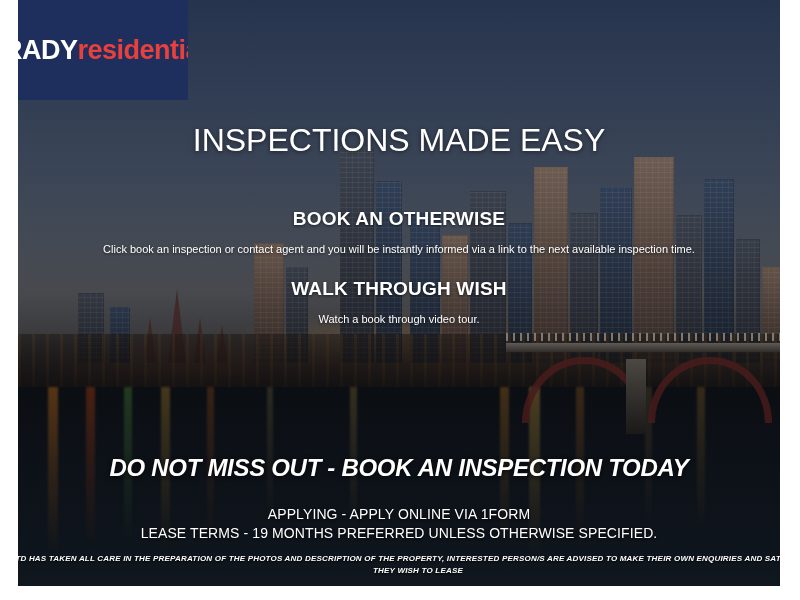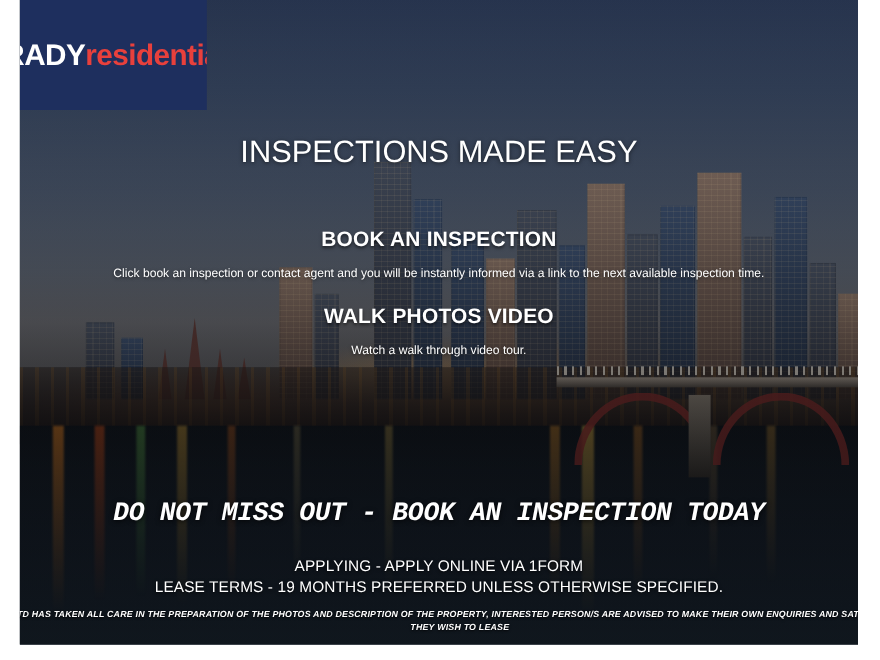--- a/index.html
+++ b/index.html
@@ -192,21 +192,21 @@
     position: absolute;
     left: 0; top: 0; right: 0; bottom: 0;
     text-align: center;
     color: #ffffff;
   }
 
   .headline {
     position: absolute;
     left: 0; right: 0;
     top: 122px;
-    font-size: 28px;
+    font-size: 32px;
     font-weight: 300;
     letter-spacing: 0px;
     text-shadow: 0 1px 4px rgba(0,0,0,.55);
     white-space: nowrap;
   }
 
   .section { position: absolute; left: 0; right: 0; }
   .section-title {
     font-size: 19px;
     font-weight: bold;
@@ -240,21 +240,20 @@
 
   .cta {
     position: absolute; left: 0; right: 0;
     top: 454px;
     font-size: 24px;
     font-style: italic;
     font-weight: bold;
     letter-spacing: -0.3px;
     text-shadow: 0 1px 5px rgba(0,0,0,.8);
     white-space: nowrap;
-    font-family: Liberation Mono, monospace;
   }
 
   .terms {
     position: absolute; left: 0; right: 0;
     top: 505px;
     font-size: 14px;
     font-weight: normal;
     line-height: 1.35;
     letter-spacing: 0.1px;
     text-shadow: 0 1px 3px rgba(0,0,0,.8);
@@ -331,27 +330,27 @@
       <div id="logo-wordmark">
         <span id="logo-brady">BRADY</span><span id="logo-residential">residential</span>
       </div>
     </div>
 
     <div id="content">
 
       <div class="headline">INSPECTIONS MADE EASY</div>
 
       <div class="section" id="sec-book">
-        <div class="section-title">BOOK AN INSPECTION</div>
+        <div class="section-title">BOOK AN OTHERWISE</div>
         <div class="section-body">Click book an inspection or contact agent and you will be instantly informed via a link to the next available inspection time.</div>
       </div>
 
       <div class="section" id="sec-walk">
-        <div class="section-title">WALK PHOTOS VIDEO</div>
-        <div class="section-body">Watch a walk through video tour.</div>
+        <div class="section-title">WALK THROUGH WISH</div>
+        <div class="section-body">Watch a book through video tour.</div>
       </div>
 
 
 
       <div class="cta">DO NOT MISS OUT -  BOOK AN INSPECTION TODAY</div>
 
       <div class="terms">
         <div>APPLYING - APPLY ONLINE VIA 1FORM</div>
         <div>LEASE TERMS - 19 MONTHS PREFERRED UNLESS OTHERWISE SPECIFIED.</div>
       </div>

